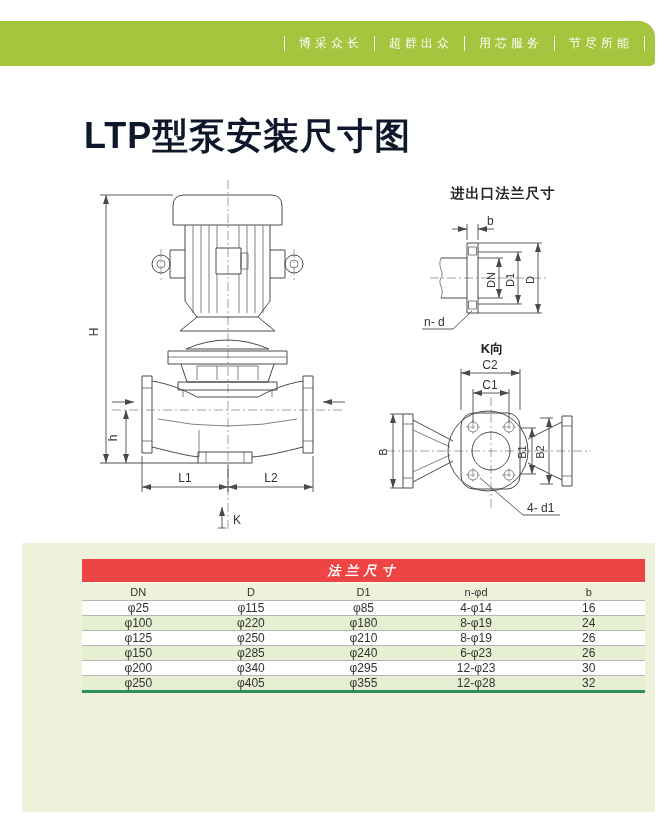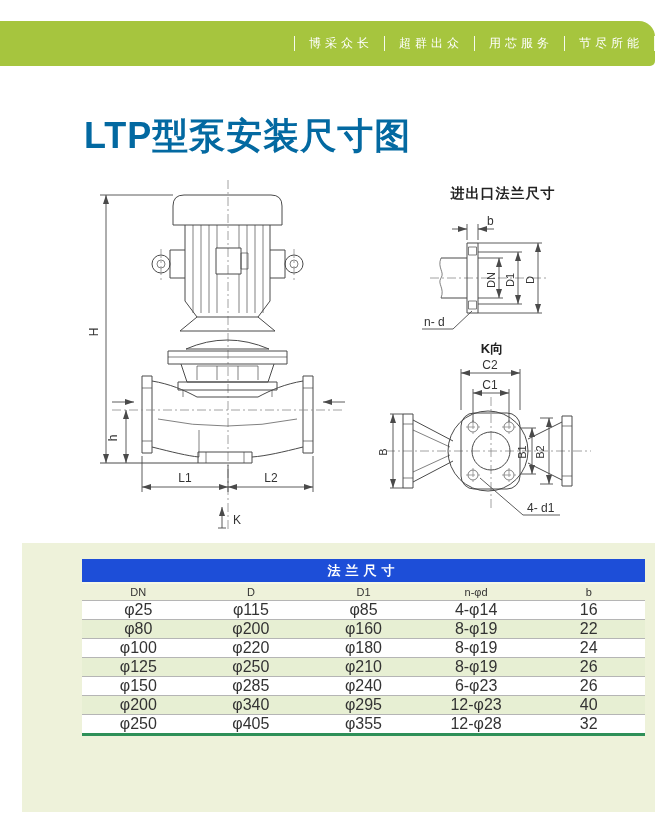--- a/index.html
+++ b/index.html
@@ -5,64 +5,65 @@
   html,body{margin:0;padding:0;}
   body{
     width:665px;height:833px;position:relative;background:#ffffff;
     font-family:"Liberation Sans",sans-serif;overflow:hidden;
   }
   
   .topbar{
     position:absolute;left:0;top:21px;width:655px;height:45px;
     background:#a6c53e;border-radius:0 16px 5px 0;
     display:flex;align-items:center;justify-content:flex-end;
-    box-sizing:border-box;
+    padding-right:10px;box-sizing:border-box;
   }
   .slogan{
     display:inline-block;color:#fff;font-size:12px;letter-spacing:4px;
     line-height:15px;height:15px;padding:0 11px 0 14px;
     border-left:1px solid rgba(255,255,255,.9);white-space:nowrap;
   }
   .slogan:last-child{border-right:1px solid rgba(255,255,255,.9);}
   
   .page-title{
     position:absolute;left:84px;top:112px;font-size:36px;font-weight:bold;
-    color:#0369a1;letter-spacing:1px;white-space:nowrap;
+    color:#0f172a;letter-spacing:1px;white-space:nowrap;
   }
   
   svg.drawings{position:absolute;left:80px;top:172px;}
   .ln{fill:none;stroke:#4a4a4a;stroke-width:1;stroke-linejoin:round;}
   .thin{stroke-width:.7;}
   .cl{fill:none;stroke:#8a8a8a;stroke-width:.8;stroke-dasharray:9 3 2 3;}
   .dml{fill:none;stroke:#4a4a4a;stroke-width:.9;}
   .dtx{font-size:12px;fill:#333;}
   .dtx-sm{font-size:11px;fill:#333;}
   .dtitle{font-size:14px;font-weight:bold;fill:#222;letter-spacing:1px;}
   .dsub{font-size:13px;font-weight:bold;fill:#222;}
   
   .panel{
     position:absolute;left:22px;top:543px;width:633px;height:269px;
     background:#eef2da;
   }
   .table-wrap{position:absolute;left:60px;top:16px;width:563px;}
   .table-title{
-    height:23px;line-height:23px;background:#1d4ed8;color:#fff;
+    height:23px;line-height:23px;background:#ef4444;color:#fff;
     text-align:center;font-size:13px;font-weight:bold;letter-spacing:5px;
     border-bottom:2px solid #f4f7e6;
+    font-style:italic;
   }
   table.ftable{
     width:100%;border-collapse:collapse;table-layout:fixed;
     border-bottom:3px solid #2e9058;
   }
   .ftable th{
     height:16px;font-size:11px;font-weight:normal;color:#333;
     text-align:center;padding:0;background:transparent;
   }
   .ftable td{
-    height:14px;font-size:16px;color:#333;text-align:center;padding:0;
+    height:14px;font-size:12px;color:#333;text-align:center;padding:0;
   }
   .ftable tbody tr{border-top:1px solid #b5b5b5;}
   .ftable tbody tr:nth-child(odd){background:#ffffff;}
   .ftable tbody tr:nth-child(even){background:#e7efd3;}
 </style>
 </head>
 <body>
 
 <div class="topbar">
   <span class="slogan">博采众长</span>
@@ -230,27 +231,20 @@
       </thead>
       <tbody>
         <tr>
           <td>φ25</td>
           <td>φ115</td>
           <td>φ85</td>
           <td>4-φ14</td>
           <td>16</td>
         </tr>
         <tr>
-          <td>φ80</td>
-          <td>φ200</td>
-          <td>φ160</td>
-          <td>8-φ19</td>
-          <td>22</td>
-        </tr>
-        <tr>
           <td>φ100</td>
           <td>φ220</td>
           <td>φ180</td>
           <td>8-φ19</td>
           <td>24</td>
         </tr>
         <tr>
           <td>φ125</td>
           <td>φ250</td>
           <td>φ210</td>
@@ -262,21 +256,21 @@
           <td>φ285</td>
           <td>φ240</td>
           <td>6-φ23</td>
           <td>26</td>
         </tr>
         <tr>
           <td>φ200</td>
           <td>φ340</td>
           <td>φ295</td>
           <td>12-φ23</td>
-          <td>40</td>
+          <td>30</td>
         </tr>
         <tr>
           <td>φ250</td>
           <td>φ405</td>
           <td>φ355</td>
           <td>12-φ28</td>
           <td>32</td>
         </tr>
       </tbody>
     </table>

